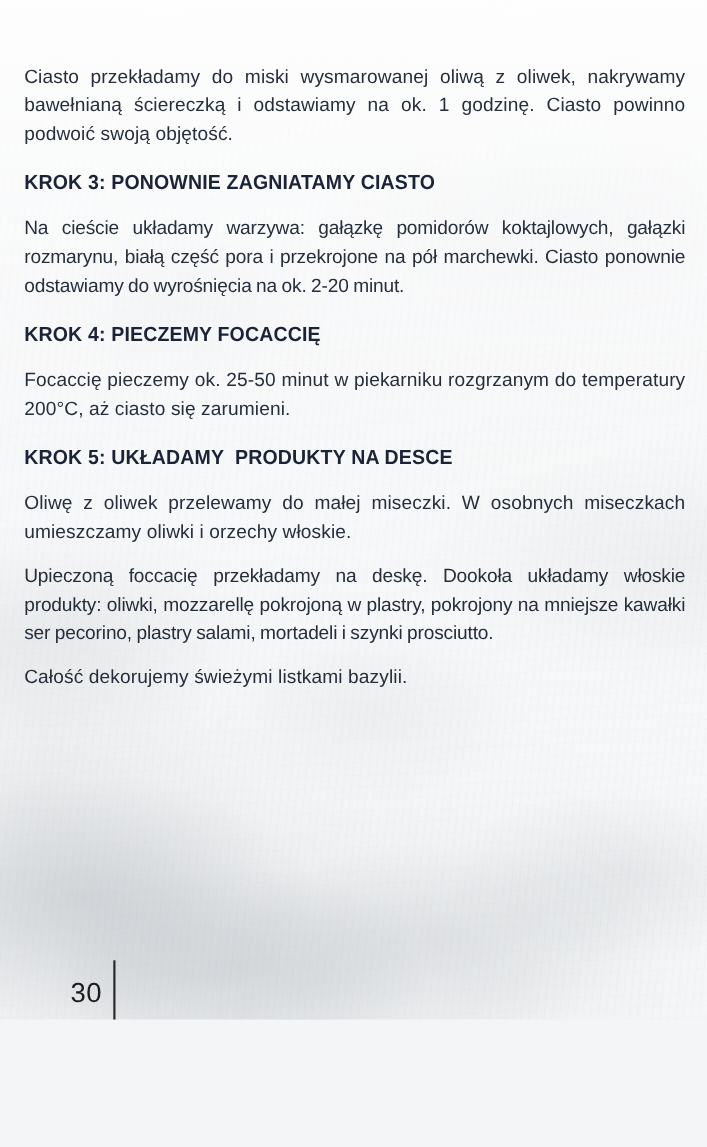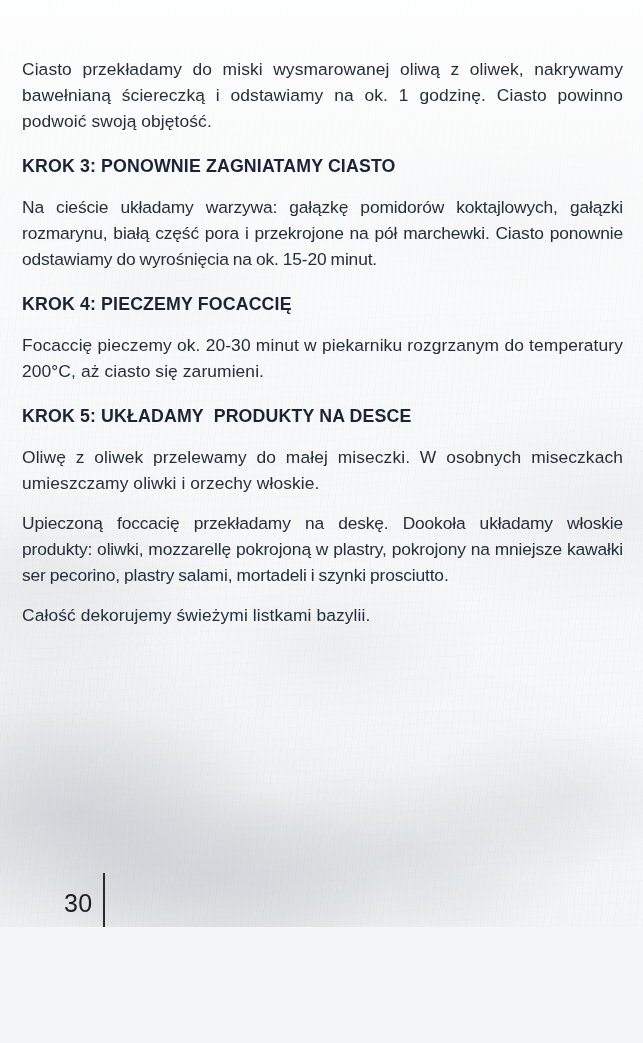--- a/index.html
+++ b/index.html
@@ -145,23 +145,23 @@
 <div class="page">
 
   <div class="tex tex-a"></div>
   <div class="tex tex-b"></div>
   <div class="tex tex-c"></div>
   <div class="tex tex-d"></div>
 
   <div class="content" id="content">
       <p class="para">Ciasto przekładamy do miski wysmarowanej oliwą z oliwek, nakrywamy bawełnianą ściereczką i odstawiamy na ok. 1 godzinę. Ciasto powinno podwoić swoją objętość.</p>
       <h2 class="step">KROK 3: PONOWNIE ZAGNIATAMY CIASTO</h2>
-      <p class="para tight">Na cieście układamy warzywa: gałązkę pomidorów koktajlowych, gałązki rozmarynu, białą część pora i przekrojone na pół marchewki. Ciasto ponownie odstawiamy do wyrośnięcia na ok. 15-20 minut.</p>
+      <p class="para tight">Na cieście układamy warzywa: gałązkę pomidorów koktajlowych, gałązki rozmarynu, białą część pora i przekrojone na pół marchewki. Ciasto ponownie odstawiamy do wyrośnięcia na ok. 2-20 minut.</p>
       <h2 class="step">KROK 4: PIECZEMY FOCACCIĘ</h2>
-      <p class="para">Focaccię pieczemy ok. 20-30 minut w piekarniku rozgrzanym do temperatury 200°C, aż ciasto się zarumieni.</p>
+      <p class="para">Focaccię pieczemy ok. 25-50 minut w piekarniku rozgrzanym do temperatury 200°C, aż ciasto się zarumieni.</p>
       <h2 class="step">KROK 5: UKŁADAMY  PRODUKTY NA DESCE</h2>
       <p class="para">Oliwę z oliwek przelewamy do małej miseczki. W osobnych miseczkach umieszczamy oliwki i orzechy włoskie.</p>
       <p class="para tight">Upieczoną foccacię przekładamy na deskę. Dookoła układamy włoskie produkty: oliwki, mozzarellę pokrojoną w plastry, pokrojony na mniejsze kawałki ser pecorino, plastry salami, mortadeli i szynki prosciutto.</p>
       <p class="para">Całość dekorujemy świeżymi listkami bazylii.</p>
     </div>
 
   <div class="footer">
     <div class="folio">30</div>
     <div class="folio-rule"></div>
   </div>

